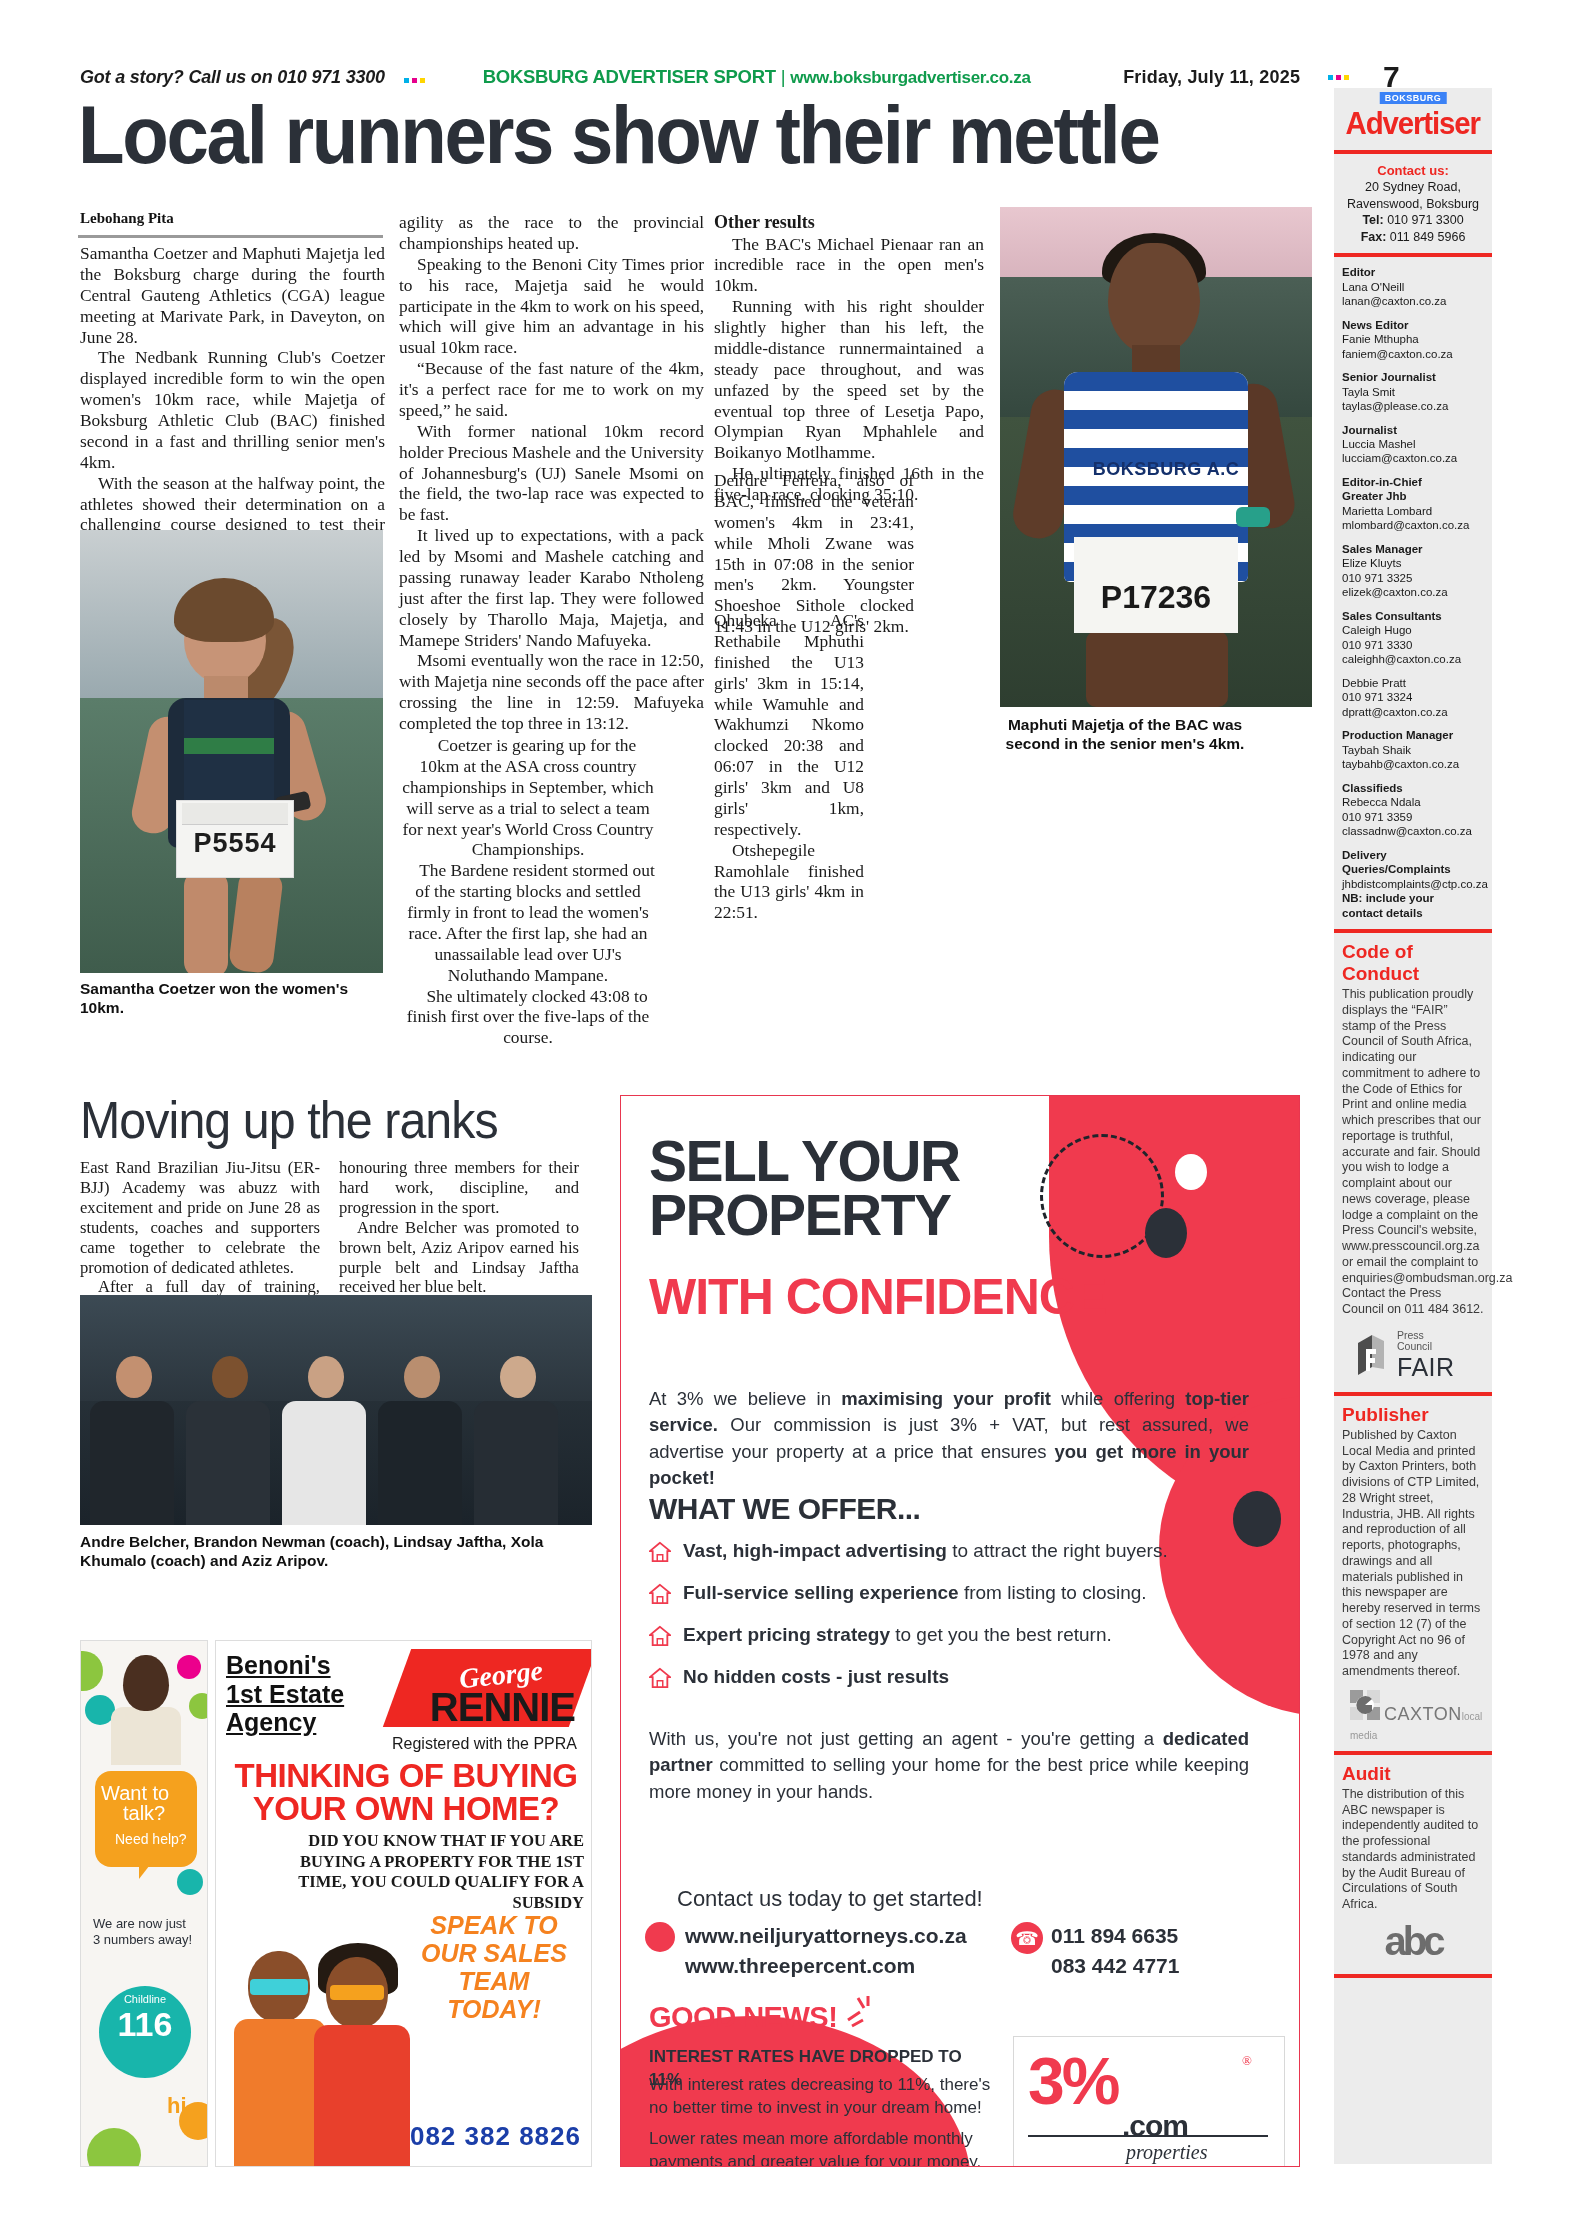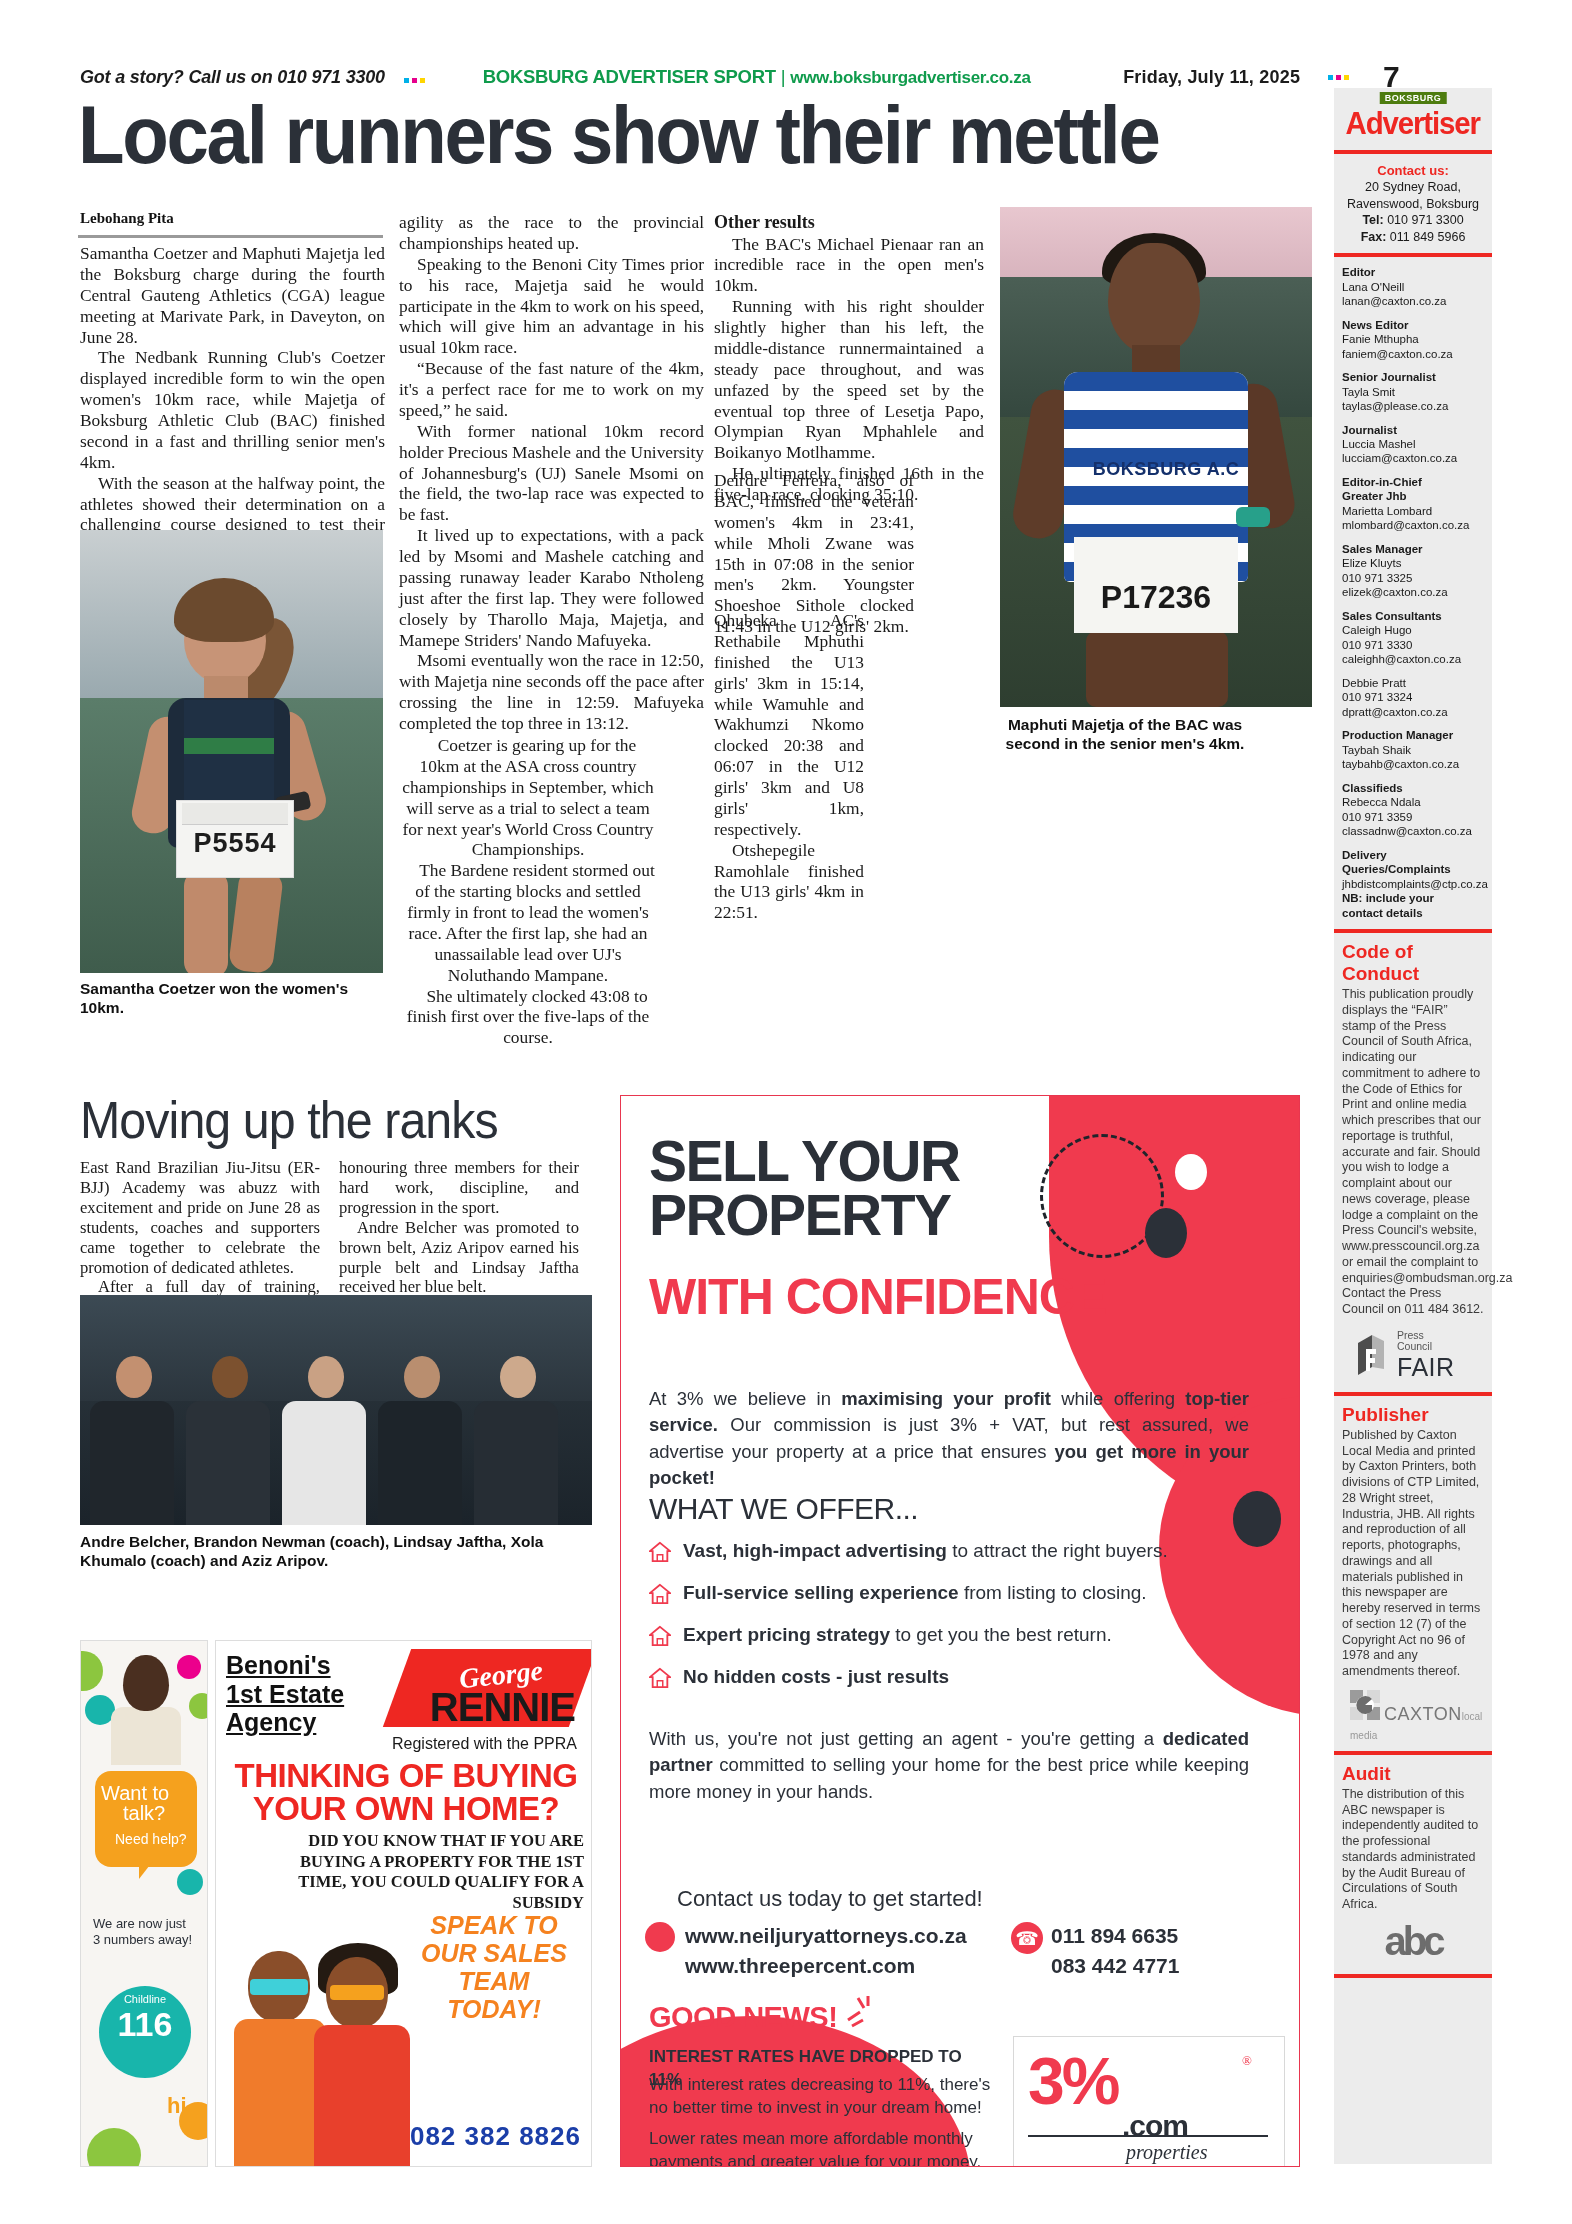--- a/index.html
+++ b/index.html
@@ -219,21 +219,21 @@
     font-family:"Liberation Sans", sans-serif; font-weight:900;
     font-size:50px; color:#f03a4e; letter-spacing:-1px;
   }
   .ad-para {
     position:absolute; left:28px; width:600px;
     font-family:"Liberation Sans", sans-serif; font-size:18.5px; line-height:1.42;
     color:#2b3038; text-align:justify;
   }
   .ad-offer-title {
     position:absolute; left:28px; top:396px;
-    font-family:"Liberation Sans", sans-serif; font-weight:400;
+    font-family:"Liberation Sans", sans-serif; font-weight:700;
     font-size:30px; color:#2b3038; letter-spacing:-0.5px;
   }
   .ad-bullet {
     position:absolute; left:28px; display:flex; gap:12px; align-items:flex-start;
     font-family:"Liberation Sans", sans-serif; font-size:19px; color:#2b3038;
   }
   .house-ico { width:22px; height:22px; flex:0 0 22px; margin-top:1px; }
   .ad-contact-head {
     position:absolute; left:28px; top:790px;
     font-family:"Liberation Sans", sans-serif; font-size:22px; color:#2b3038;margin-left:28px;
@@ -384,21 +384,21 @@
     background:#ececec;
   }
   .rail-line { width:100%; height:4px; background:#ee2722; margin:8px 0; }
   .rail-logo {
     position:relative; width:100%; height:54px; background:#ececec;
     display:flex; align-items:center; justify-content:center; padding-top:6px;
   }
   .rl-boks {
     position:absolute; top:4px; left:50%; transform:translateX(-50%);
     font-family:"Liberation Sans", sans-serif; font-weight:900; font-size:9px;
-    background:#4d7c0f; color:#fff; padding:1px 5px; letter-spacing:0.5px;
+    background:#3b82f6; color:#fff; padding:1px 5px; letter-spacing:0.5px;
   }
   .rl-adv {
     margin-top:12px;
     font-family:"Liberation Sans", sans-serif; font-weight:900; font-size:31px;
     color:#ee2722; letter-spacing:-1.2px; transform:scaleX(0.95);
   }
   .rail-contact {
     text-align:center; font-family:"Liberation Sans", sans-serif;
     font-size:12.5px; line-height:1.32; color:#1a1a1a;
   }

